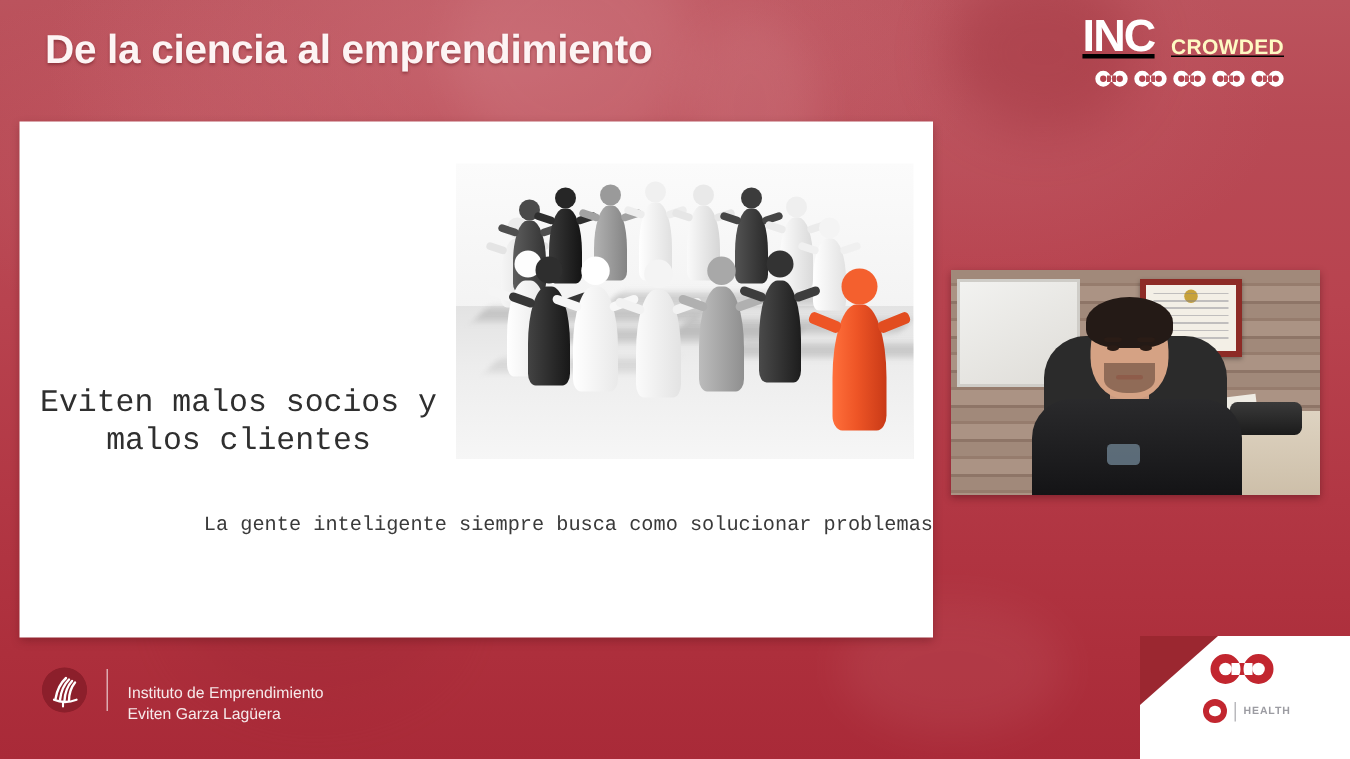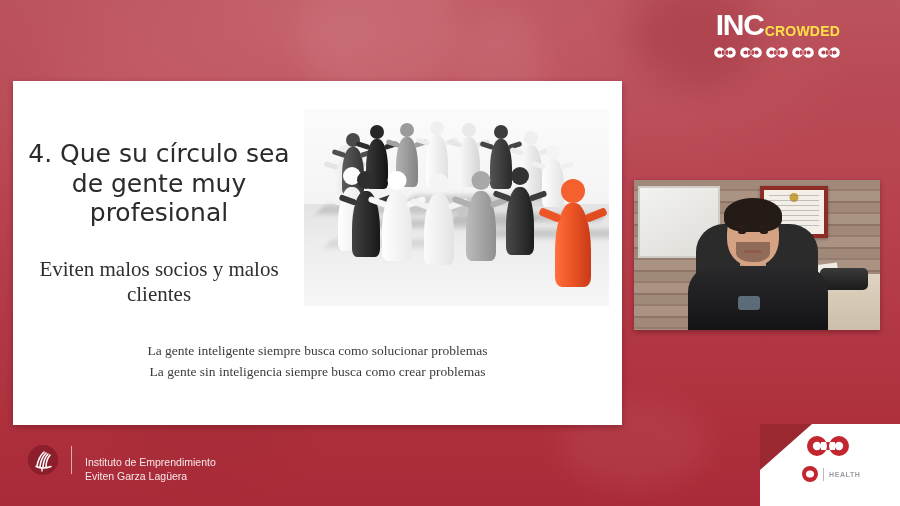--- a/index.html
+++ b/index.html
@@ -49,33 +49,34 @@
     font-weight: bold;
     color: #fdf4f4;
     letter-spacing: -0.2px;
     text-shadow: 0 1px 2px rgba(90,20,26,.45);
     white-space: nowrap;
   }
 
   
   .inc-logo {
     position: absolute;
-    right: 60px; top: 10px;
+    right: 44px; top: 10px;
     text-align: right;
     line-height: 1;
+    text-decoration: underline;
   }
   .inc-row { display: flex; align-items: flex-end; justify-content: flex-end; }
   .inc-main {
     font-size: 30px; font-weight: bold; color: #ffffff;
     letter-spacing: -1.2px;
     font-family: "Liberation Sans", sans-serif;
   }
   .inc-sub {
-    font-size: 14px; font-weight: bold; color: #fde047;
-    letter-spacing: 0.2px; padding-bottom: 2px; margin-left: 1px;
+    font-size: 14px; font-weight: bold; color: #fef9c3;
+    letter-spacing: 0.2px; padding-bottom: 2px; margin-left: 11px;
   }
   .inc-chain {
     display: flex; justify-content: flex-end; gap: 4px; margin-top: 6px;
   }
   .chain-link { width: 22px; height: 13px; display: block; }
 
   
   .slide {
     position: absolute;
     left: 13px; top: 81px;
@@ -97,21 +98,21 @@
     font-size: 25px;
     line-height: 1.18;
     color: #2b2b2b;
     font-weight: normal;
   }
   .slide-sub {
     position: absolute;
     left: 10px; top: 176px;
     width: 272px;
     text-align: center;
-    font-family: Liberation Serif, serif;
+    font-family: Liberation Mono, monospace;
     font-size: 21px;
     line-height: 1.2;
     color: #2f2f2f;
   }
 
   
   .slide-figure {
     position: absolute;
     left: 291px; top: 28px;
     width: 305px; height: 197px;
@@ -142,22 +143,22 @@
   }
   .pawn .arm {
     position: absolute;
     border-radius: 3px;
   }
 
   
   .slide-quote {
     position: absolute;
     left: 0; right: 0; top: 260px;
-    text-align: center;
-    font-family: Liberation Serif, serif;
+    text-align: right;
+    font-family: Liberation Mono, monospace;
     font-size: 13.5px;
     line-height: 1.55;
     color: #3a3a3a;
   }
 
   
   .webcam {
     position: absolute;
     left: 634px; top: 180px;
     width: 246px; height: 150px;
@@ -360,20 +361,21 @@
 
 <div id="stage">
 
   <div class="bg-base"></div>
   <div class="bg-blotch" style="left:300px;top:-40px;width:160px;height:150px;"></div>
   <div class="bg-blotch" style="left:455px;top:10px;width:90px;height:120px;"></div>
   <div class="bg-blotch-dark" style="left:630px;top:-20px;width:130px;height:110px;"></div>
   <div class="bg-blotch-dark" style="left:120px;top:350px;width:180px;height:120px;opacity:.18;"></div>
   <div class="bg-blotch" style="left:560px;top:400px;width:150px;height:90px;opacity:.14;"></div>
 
+  <div class="slide-title">De la ciencia al emprendimiento</div>
 
   <div class="inc-logo">
     <div class="inc-row">
       <span class="inc-main">INC</span>
       <span class="inc-sub">CROWDED</span>
     </div>
     <div class="inc-chain">
       <svg class="chain-link" viewBox="0 0 22 13">
         <path d="M5.5 1.2 A5 5 0 1 0 5.5 11.8 A5 5 0 1 0 5.5 1.2 Z M16.5 1.2 A5 5 0 1 0 16.5 11.8 A5 5 0 1 0 16.5 1.2 Z M8 4.3 h6 v4.4 h-6 Z" fill="#fff"></path>
         <ellipse cx="5.5" cy="6.5" rx="2.1" ry="2.1" fill="#b3414d"></ellipse>
@@ -398,21 +400,20 @@
         <path d="M5.5 1.2 A5 5 0 1 0 5.5 11.8 A5 5 0 1 0 5.5 1.2 Z M16.5 1.2 A5 5 0 1 0 16.5 11.8 A5 5 0 1 0 16.5 1.2 Z M8 4.3 h6 v4.4 h-6 Z" fill="#fff"></path>
         <ellipse cx="5.5" cy="6.5" rx="2.1" ry="2.1" fill="#b3414d"></ellipse>
         <ellipse cx="16.5" cy="6.5" rx="2.1" ry="2.1" fill="#b3414d"></ellipse>
       </svg>
     </div>
   </div>
 
   <div class="slide">
     <div class="slide-inner">
 
-      <div class="slide-heading">4. Que su círculo sea de gente muy profesional</div>
       <div class="slide-sub">Eviten malos socios y malos clientes</div>
 
       <div class="slide-figure">
         <div class="floor"></div>
 
         <div class="shadow-streak" style="left:16px;top:96px;width:150px;"></div>
         <div class="shadow-streak" style="left:58px;top:110px;width:170px;"></div>
         <div class="shadow-streak" style="left:104px;top:86px;width:150px;"></div>
         <div class="shadow-streak" style="left:150px;top:104px;width:150px;"></div>
         <div class="shadow-streak" style="left:186px;top:120px;width:130px;"></div>
@@ -513,21 +514,20 @@
         <div class="pawn" style="left:248px;top:70px;width:42px;height:108px;z-index:5;">
           <div class="head" style="width:24px;height:24px;background:#f4602e;"></div>
           <div class="body" style="width:36px;height:84px;background:linear-gradient(90deg,#ff6f3b 0%,#ee5526 45%,#c93a17 100%);"></div>
           <div class="arm" style="left:-13px;top:32px;width:22px;height:8px;background:#ee5526;transform:rotate(22deg);"></div>
           <div class="arm" style="right:-13px;top:32px;width:22px;height:8px;background:#e24d20;transform:rotate(-22deg);"></div>
         </div>
       </div>
 
       <div class="slide-quote">
         <div>La gente inteligente siempre busca como solucionar problemas</div>
-        <div>La gente sin inteligencia siempre busca como crear problemas</div>
       </div>
 
     </div>
   </div>
 
   <div class="webcam">
     <div class="wc-wall"></div>
     <div class="wc-board"></div>
     <div class="wc-frame">
       <div class="wc-seal"></div>

